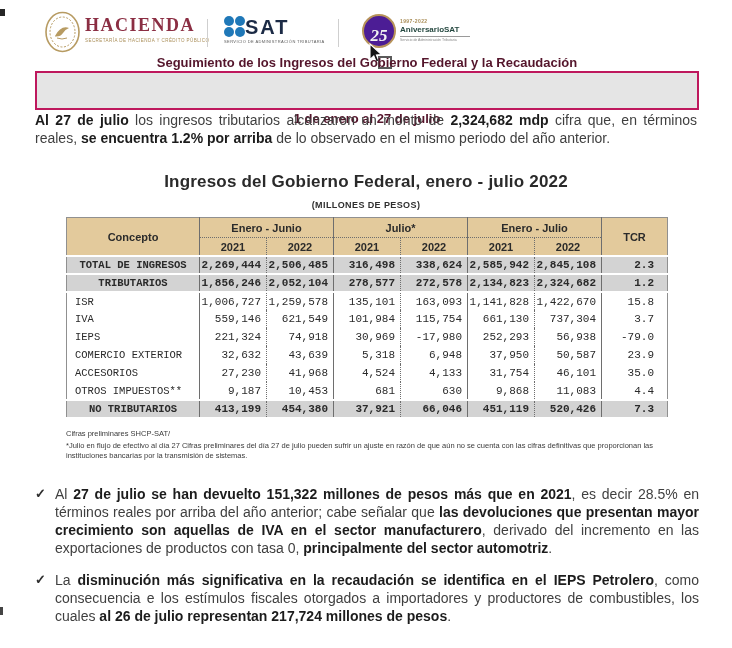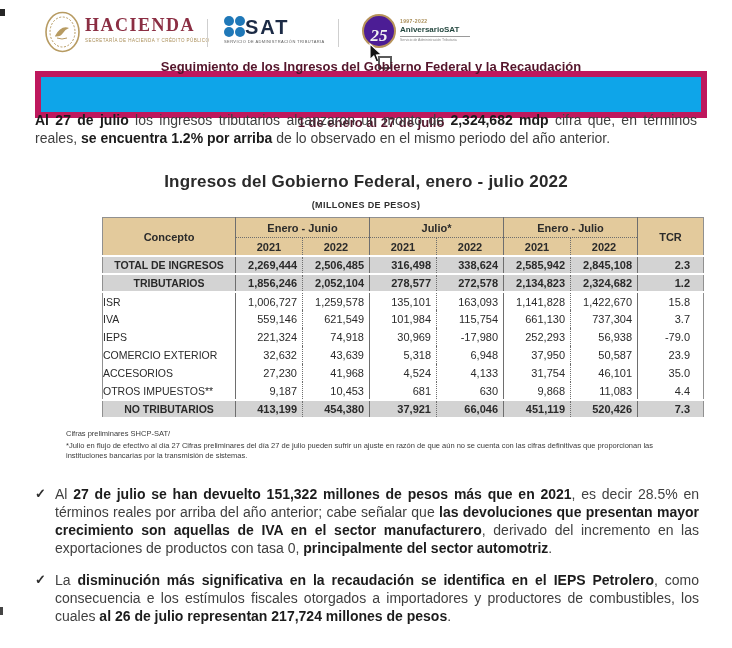--- a/index.html
+++ b/index.html
@@ -34,50 +34,50 @@
   .anniv-label{font-size:8px;font-weight:bold;color:#24473f;margin-top:1px;white-space:nowrap;}
   .anniv-sub{font-size:3.5px;color:#8a8a8a;border-top:1px solid #9a9a9a;margin-top:2px;
              padding-top:1px;white-space:nowrap;}
 
   
   .cursor{position:absolute;left:366px;top:43px;}
   .cursor-box{position:absolute;left:378px;top:56px;width:10px;height:9px;background:#fff;
               border:2px solid #5a5a5a;}
 
   
-  .banner{position:absolute;left:35px;top:71px;width:660px;height:35px;background:#0ea5e9;
-          border:6px solid #be185d;display:flex;flex-direction:column;align-items:center;
+  .banner{position:absolute;left:35px;top:71px;width:660px;height:35px;background:#e5e5e5;
+          border:2px solid #be185d;display:flex;flex-direction:column;align-items:center;
           justify-content:center;color:#54152b;font-weight:bold;font-size:13px;line-height:16px;
           text-align:center;gap:40px;}
 
   
   .intro{position:absolute;left:35px;top:112px;width:662px;font-size:14px;line-height:17.5px;
          text-align:justify;color:#3f3f3f;}
   .intro b,.btext b{color:#1c1c1c;}
 
   
   .tbl-title{position:absolute;left:0;top:172px;width:732px;text-align:center;font-size:17px;
              font-weight:bold;color:#2a2a2a;letter-spacing:.2px;}
   .tbl-sub{position:absolute;left:0;top:200px;width:732px;text-align:center;font-size:9px;
            font-weight:bold;color:#2f2f2f;letter-spacing:.4px;}
 
   
-  .tbl-wrap{position:absolute;left:66px;top:217px;margin-left:36px;}
+  .tbl-wrap{position:absolute;left:66px;top:217px;}
   table{border-collapse:collapse;table-layout:fixed;width:601px;font-size:11px;color:#2a2a2a;}
   col.c-concepto{width:133px;} col.c-num{width:67px;} col.c-tcr{width:66px;}
   table{border:1px solid #909090;}
   th{background:#e3ca9c;font-weight:bold;text-align:center;color:#2b2b2b;padding:0;}
   thead tr.gr th{height:19px;font-size:11px;}
   thead tr.yr th{height:17px;font-size:11px;}
   th.group{border-bottom:1px dotted #6e6e6e;}
   .sl{border-left:1px solid #6e6e6e;}
   .dl{border-left:1px dotted #6e6e6e;}
-  tbody tr{height:18px;background:#fff;}
+  tbody tr{height:18px;background:#fff;font-family:Liberation Mono, monospace;}
   tbody td{padding:0;}
-  td.concepto{font-size:10.5px;}
+  td.concepto{padding-left:8px;font-size:10.5px;}
   td.num{text-align:right;padding-right:5px;}
   td.tcr{padding-right:13px;}
   tr.hl{border-top:2px solid #fff;border-bottom:2px solid #fff;}
   tr.hl td{background:#d3d3d3;font-weight:bold;}
   tr.hl td.concepto{text-align:center;padding-left:0;}
 
   
   .fns{position:absolute;left:66px;top:429px;width:606px;font-size:7.5px;line-height:10.5px;
        color:#3b3b3b;}
   .fn{margin-bottom:1px;}

